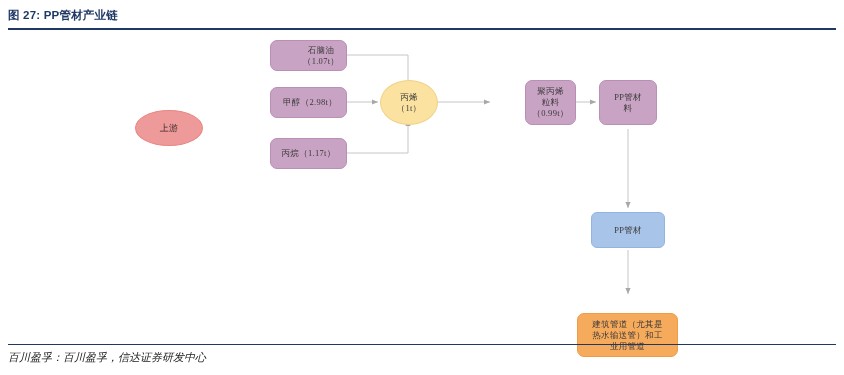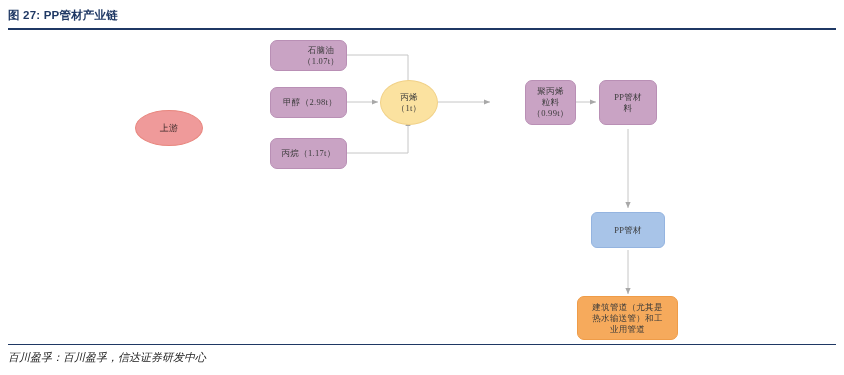--- a/index.html
+++ b/index.html
@@ -127,20 +127,21 @@
     background: #a8c4e8;
     border: 1px solid #94b4e0;
     border-radius: 6px;
   }
 
   
   .node-orange {
     background: #f6aa5c;
     border: 1px solid #ef9c48;
     border-radius: 7px;
+    margin-top: 17px;
   }
 
   .node-text {
     display: block;
     white-space: pre-line;
   }
 </style>
 </head>
 <body>
 

